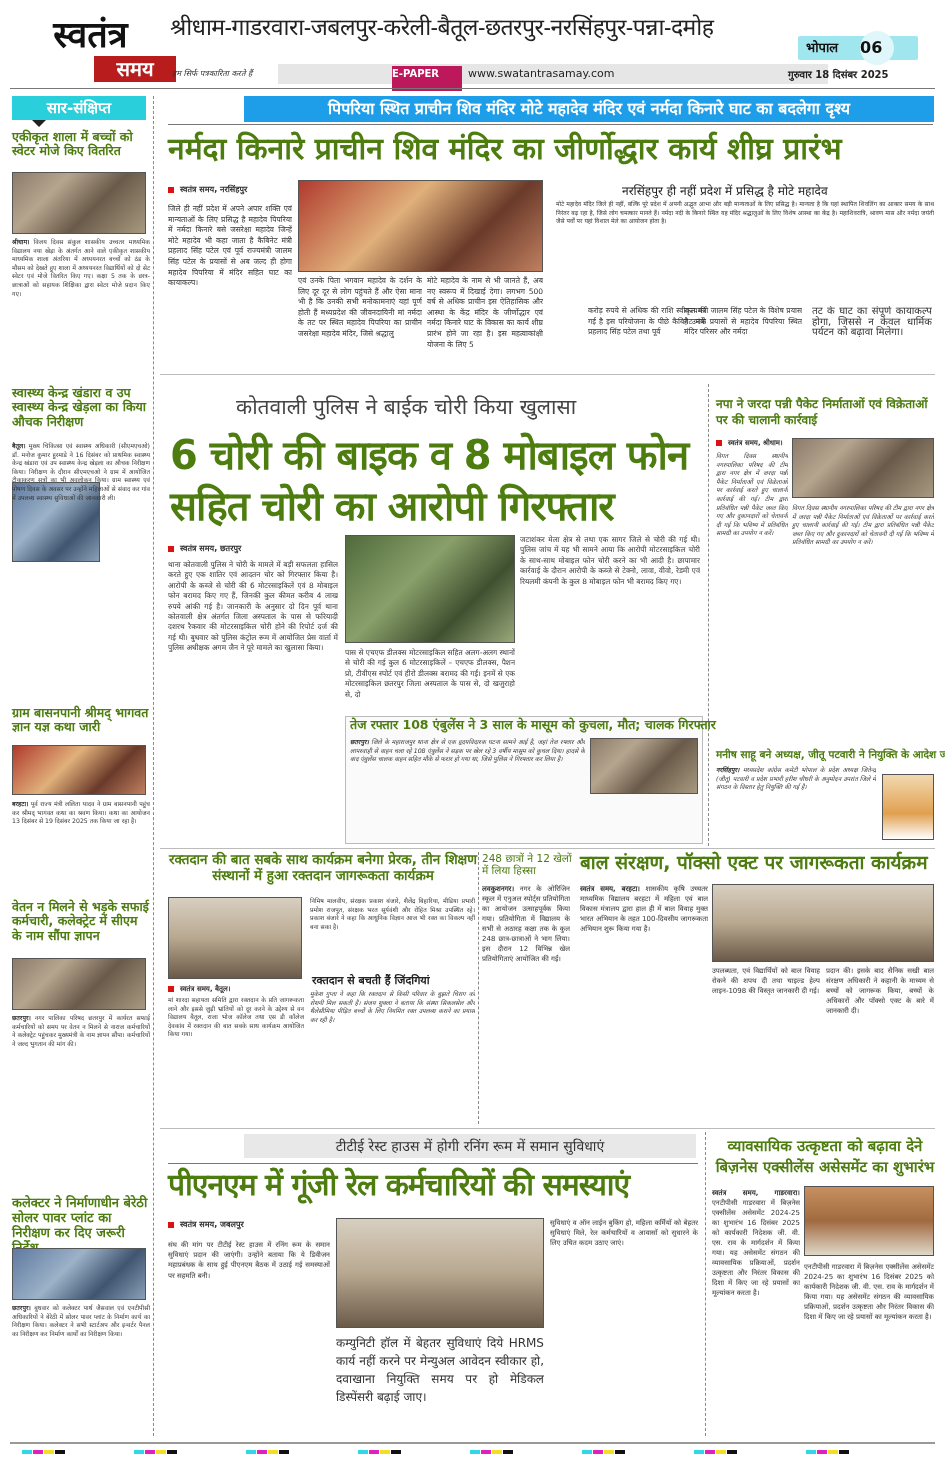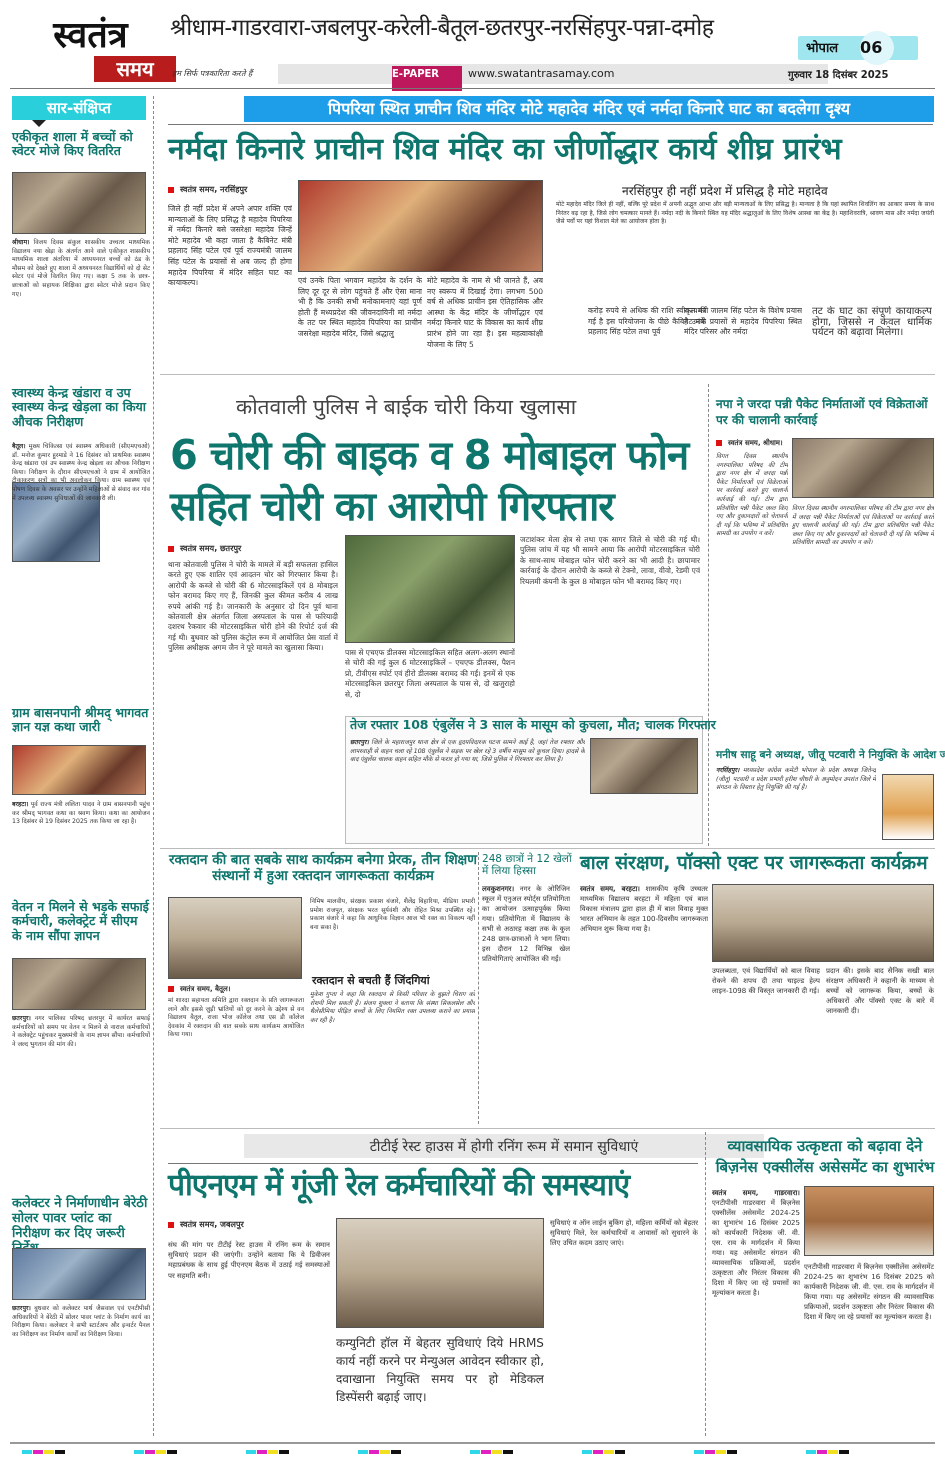--- a/index.html
+++ b/index.html
@@ -15,21 +15,21 @@
   .city-badge { left: 798px; top: 36px; width: 120px; height: 24px; background: #9fe6ee; border-radius: 2px; }
   .city-name { left: 806px; top: 38px; font-size: 13px; font-weight: bold; line-height: 20px; }
   .page-num { left: 860px; top: 31px; width: 34px; height: 34px; border-radius: 50%; background: #dff7fa; font-weight: bold; font-size: 16px; line-height: 34px; text-align: left; }
   .date { left: 788px; top: 67px; font-size: 10px; font-weight: bold; color: #222; }
   .rule { left: 10px; width: 925px; height: 1px; background: #777; }
   .vdots { width: 0; border-left: 1px dashed #888; }
   .sidebar-head { left: 12px; top: 96px; width: 134px; height: 24px; background: #29d0dc; color: #fff; font-weight: bold; font-size: 15px; text-align: center; line-height: 24px; }
   .sidebar-head:after { content: ""; position: absolute; left: 20px; bottom: -7px; border-left: 7px solid transparent; border-right: 7px solid transparent; border-top: 7px solid #222; }
   .kicker-blue { left: 244px; top: 96px; width: 690px; height: 26px; background: #1e9ee8; color: #fff; font-weight: bold; font-size: 16px; text-align: center; line-height: 26px; }
   .kicker-grey { background: #e8e8e8; color: #333; text-align: center; }
-  .head { font-weight: bold; color: #0f766e; line-height: 1.15; }
+  .head { font-weight: bold; color: #4d7c0f; line-height: 1.15; }
   .sub { color: #222; }
   .body-text { font-size: 6.2px; line-height: 8.6px; color: #333; text-align: justify; overflow: hidden; }
   .byline { font-size: 8px; color: #333; font-weight: bold; }
   .byline:before { content: ""; display: inline-block; width: 6px; height: 6px; background: #d11; margin-right: 6px; vertical-align: middle; }
   .photo { background: linear-gradient(135deg, #8c7b6a 0%, #b6a58e 30%, #6a5a4a 60%, #a89a80 100%); border: 1px solid #555; }
   .photo.blue { background: linear-gradient(135deg,#5f7aa0 0%,#9cb2c8 40%,#3f5570 70%,#8aa0b8 100%); }
   .photo.green { background: linear-gradient(135deg,#4f6a3c 0%,#8aa06a 40%,#3f5030 70%,#9aa87a 100%); }
   .photo.red { background: linear-gradient(135deg,#b03a2e 0%,#e0b07a 40%,#6a3a2a 70%,#c08060 100%); }
   .photo.room { background: linear-gradient(180deg,#d8cfc0 0%,#b8a890 50%,#6a5a48 100%); }
   .cmyk { top: 1450px; height: 4px; width: 10px; }
@@ -126,21 +126,21 @@
 <div class="abs head" style="left:482px; top:852px; width:90px; font-size:10.5px; font-weight:normal;">248 छात्रों ने 12 खेलों में लिया हिस्सा</div>
 <div class="abs body-text" style="left:482px; top:884px; width:88px; height:236px; font-size:7px; line-height:10px;"><b>लवकुशनगर।</b> <span>नगर के ओरिजिन स्कूल में एनुअल स्पोर्ट्स प्रतियोगिता का आयोजन उत्साहपूर्वक किया गया। प्रतियोगिता में विद्यालय के सभी से अठारह कक्षा तक के कुल 248 छात्र-छात्राओं ने भाग लिया। इस दौरान 12 विभिन्न खेल प्रतियोगिताएं आयोजित की गईं।</span></div>
 
 <div class="abs head" style="left:580px; top:852px; width:356px; font-size:19px; white-space:nowrap;">बाल संरक्षण, पॉक्सो एक्ट पर जागरूकता कार्यक्रम</div>
 <div class="abs body-text" style="left:580px; top:884px; width:128px; height:236px; font-size:7px; line-height:10px;"><b>स्वतंत्र समय, बरहटा।</b> <span>शासकीय कृषि उच्चतर माध्यमिक विद्यालय बरहटा में महिला एवं बाल विकास मंत्रालय द्वारा हाल ही में बाल विवाह मुक्त भारत अभियान के तहत 100-दिवसीय जागरूकता अभियान शुरू किया गया है।</span></div>
 <div class="abs photo room" style="left:712px; top:884px; width:222px; height:78px;"></div>
 <div class="abs body-text" style="left:712px; top:966px; width:108px; height:154px; font-size:7px; line-height:10px;">उपलब्धता, एवं विद्यार्थियों को बाल विवाह रोकने की शपथ दी तथा चाइल्ड हेल्प लाइन-1098 की विस्तृत जानकारी दी गई।</div>
 <div class="abs body-text" style="left:826px; top:966px; width:108px; height:154px; font-size:7px; line-height:10px;">प्रदान की। इसके बाद सैनिक सखी बाल संरक्षण अधिकारी ने कहानी के माध्यम से बच्चों को जागरूक किया, बच्चों के अधिकारों और पॉक्सो एक्ट के बारे में जानकारी दी।</div>
 <div class="abs rule" style="left:160px; top:1128px; width:775px; background:#bbb;"></div>
 
-<div class="abs kicker-grey" style="left:244px; top:1134px; width:520px; height:24px; font-size:14px; line-height:24px;">टीटीई रेस्ट हाउस में होगी रनिंग रूम में समान सुविधाएं</div>
+<div class="abs kicker-grey" style="left:244px; top:1134px; width:452px; height:24px; font-size:14px; line-height:24px;">टीटीई रेस्ट हाउस में होगी रनिंग रूम में समान सुविधाएं</div>
 <div class="abs rule" style="left:168px; top:1163px; width:530px;"></div>
 <div class="abs head" style="left:168px; top:1168px; font-size:30px; white-space:nowrap; letter-spacing:-1px;">पीएनएम में गूंजी रेल कर्मचारियों की समस्याएं</div>
 <div class="abs byline" style="left:168px; top:1218px;">स्वतंत्र समय, जबलपुर</div>
 <div class="abs body-text" style="left:168px; top:1240px; width:162px; height:196px; font-size:7px; line-height:10.2px;">संघ की मांग पर टीटीई रेस्ट हाउस में रनिंग रूम के समान सुविधाएं प्रदान की जाएंगी। उन्होंने बताया कि ये डिवीजन महाप्रबंधक के साथ हुई पीएनएम बैठक में उठाई गई समस्याओं पर सहमति बनी।</div>
 <div class="abs photo room" style="left:336px; top:1218px; width:208px; height:110px;"></div>
 <div class="abs body-text" style="left:336px; top:1334px; width:208px; height:102px; font-size:12px; line-height:18px;">कम्युनिटी हॉल में बेहतर सुविधाएं दिये HRMS कार्य नहीं करने पर मेन्युअल आवेदन स्वीकार हो, दवाखाना नियुक्ति समय पर हो मेडिकल डिस्पेंसरी बढ़ाई जाए।</div>
 <div class="abs body-text" style="left:550px; top:1218px; width:148px; height:218px; font-size:7px; line-height:10.2px;">सुविधाएं व ऑन लाईन बुकिंग हो, महिला कर्मियों को बेहतर सुविधाएं मिले, रेल कर्मचारियों व आवासों को सुधारने के लिए उचित कदम उठाए जाएं।</div>
 <div class="abs vdots" style="left:705px; top:1132px; height:304px;"></div>
 
 <div class="abs head" style="left:712px; top:1136px; width:226px; font-size:15px; line-height:1.4; text-align:center;">व्यावसायिक उत्कृष्टता को बढ़ावा देने बिज़नेस एक्सीलेंस असेसमेंट का शुभारंभ</div>

